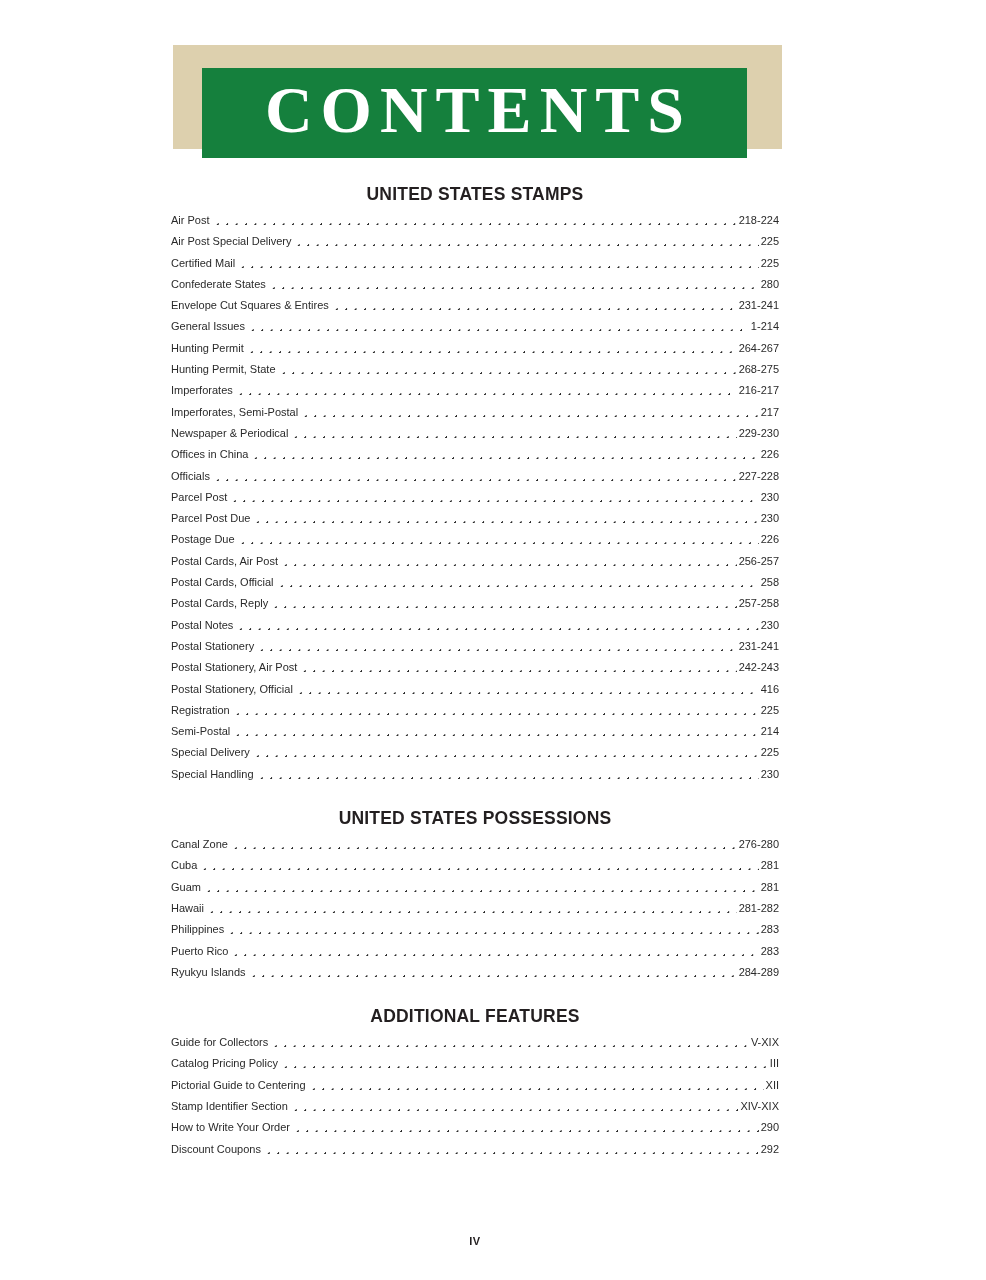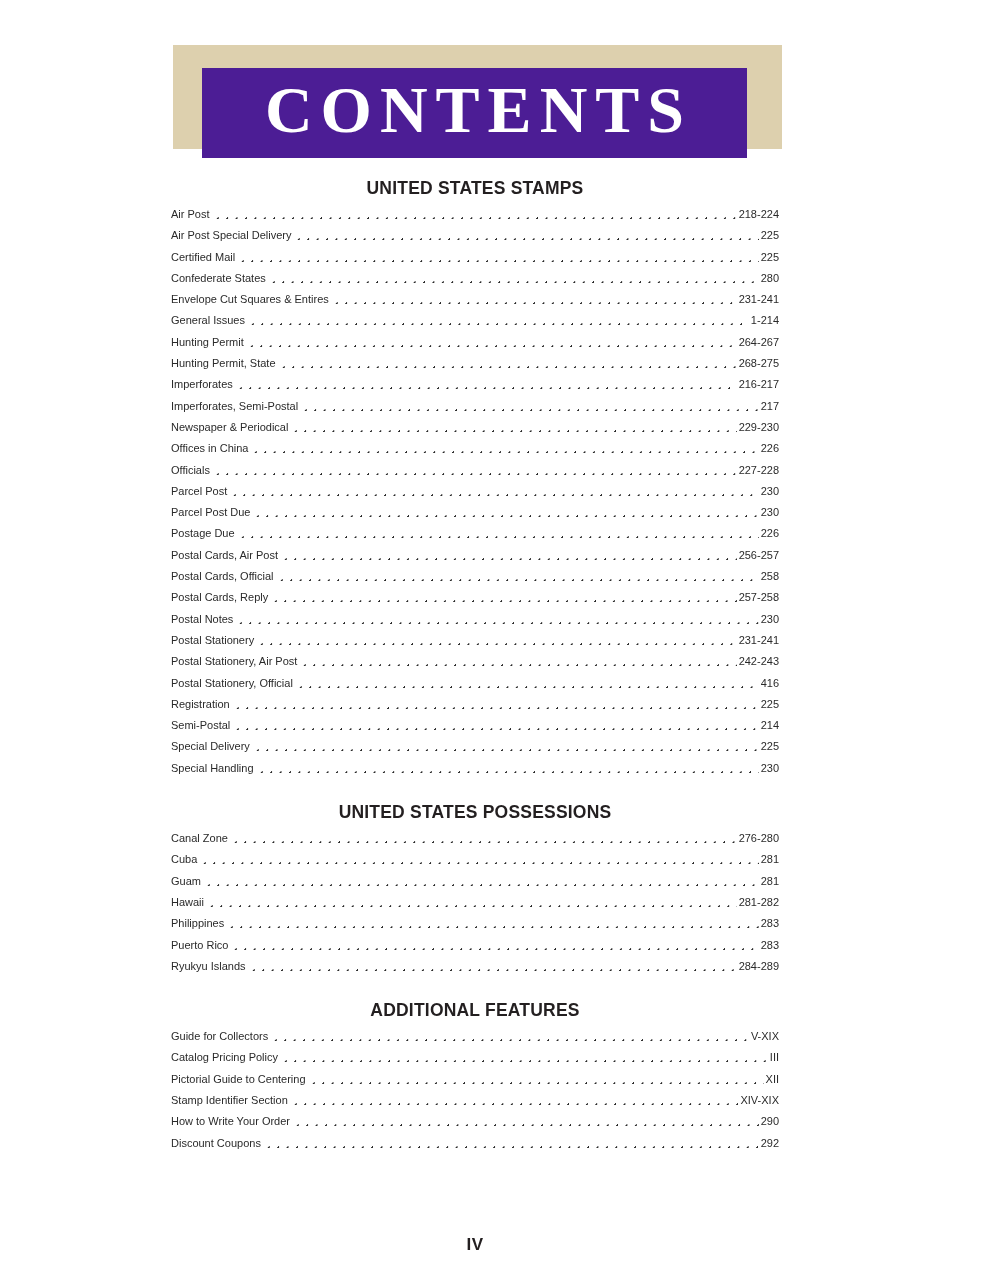--- a/index.html
+++ b/index.html
@@ -23,39 +23,39 @@
     width: 609px;
     height: 104px;
     background: #ddd0ae;
   }
   .banner-blue {
     position: absolute;
     left: 202px;
     top: 68px;
     width: 545px;
     height: 90px;
-    background: #4c1d95;
+    background: #15803d;
     display: flex;
     align-items: center;
     justify-content: center;
   }
   .banner-title {
     font-family: "Liberation Serif", serif;
     font-weight: bold;
     font-size: 66px;
     letter-spacing: 8px;
     margin-right: -8px; 
     color: #ffffff;
     line-height: 1;
     padding-bottom: 6px;
   }
   .content {
     position: absolute;
     left: 171px;
-    top: 177px;
+    top: 183px;
     width: 608px;
   }
   .section-heading {
     font-size: 17.5px;
     font-weight: bold;
     line-height: 22px;
     text-align: center;
     color: #231f20;
     letter-spacing: 0.2px;
     margin: 22px 0 5px 0;
@@ -92,21 +92,21 @@
     white-space: nowrap;
     flex: 0 0 auto;
     text-align: right;
   }
   .footer-page-number {
     position: absolute;
     left: 171px;
     width: 608px;
     top: 1235px;
     text-align: center;
-    font-size: 17px;
+    font-size: 11px;
     font-weight: bold;
     color: #231f20;
     letter-spacing: 0.5px;
   }
 </style>
 </head>
 <body>
 
 <div class="page">
 

